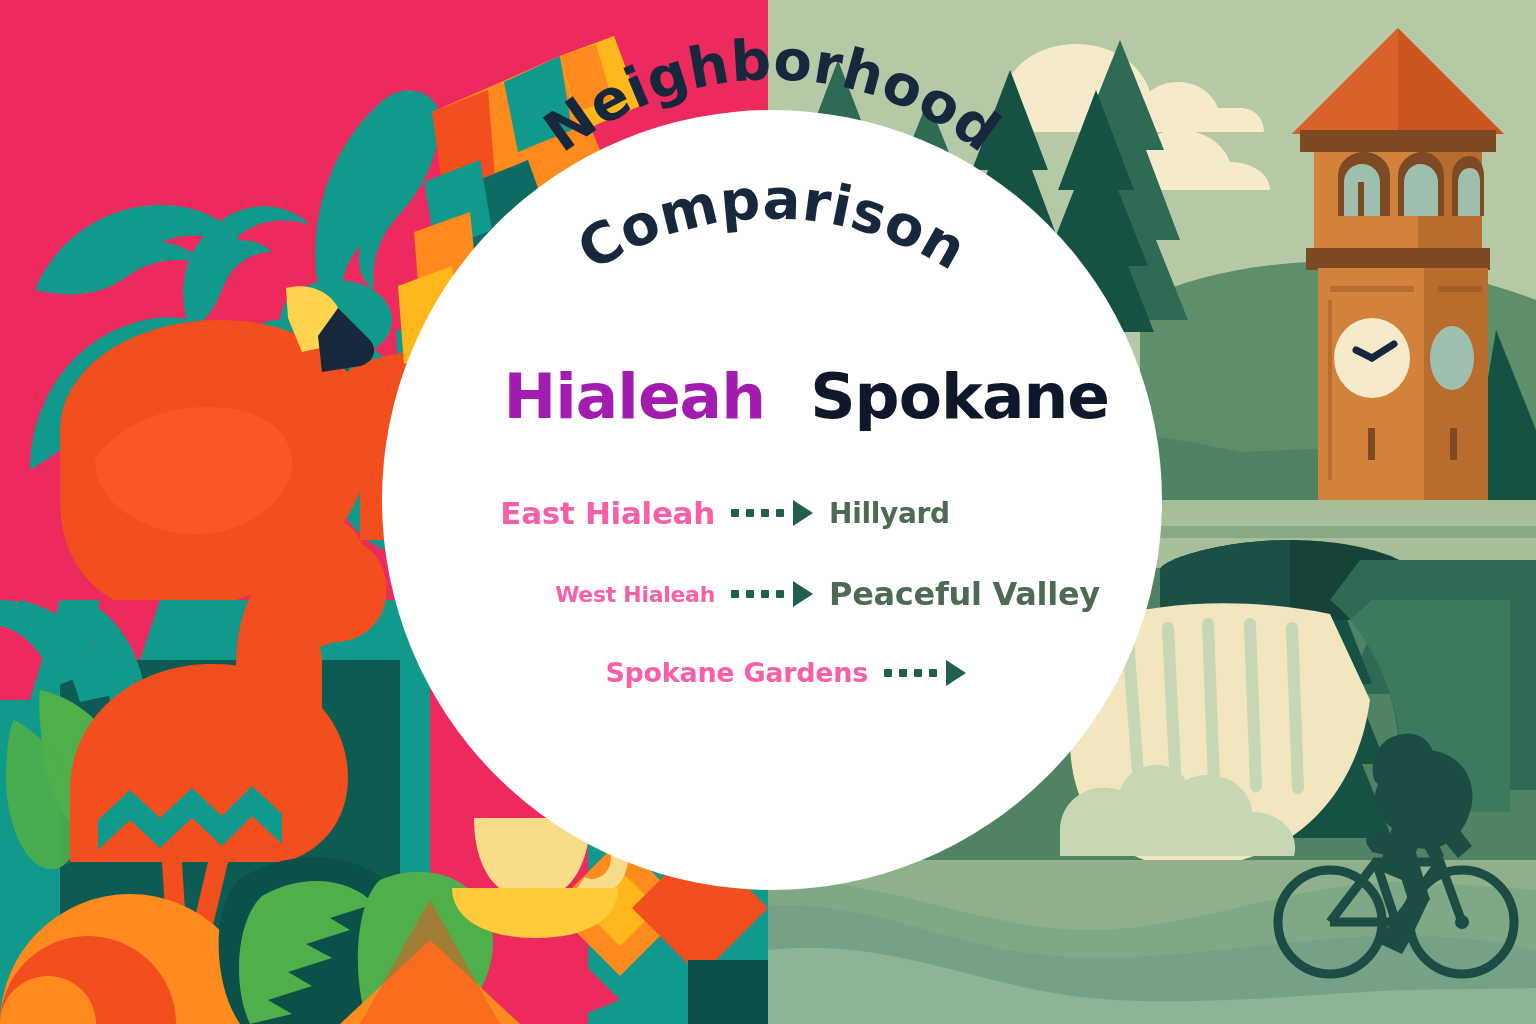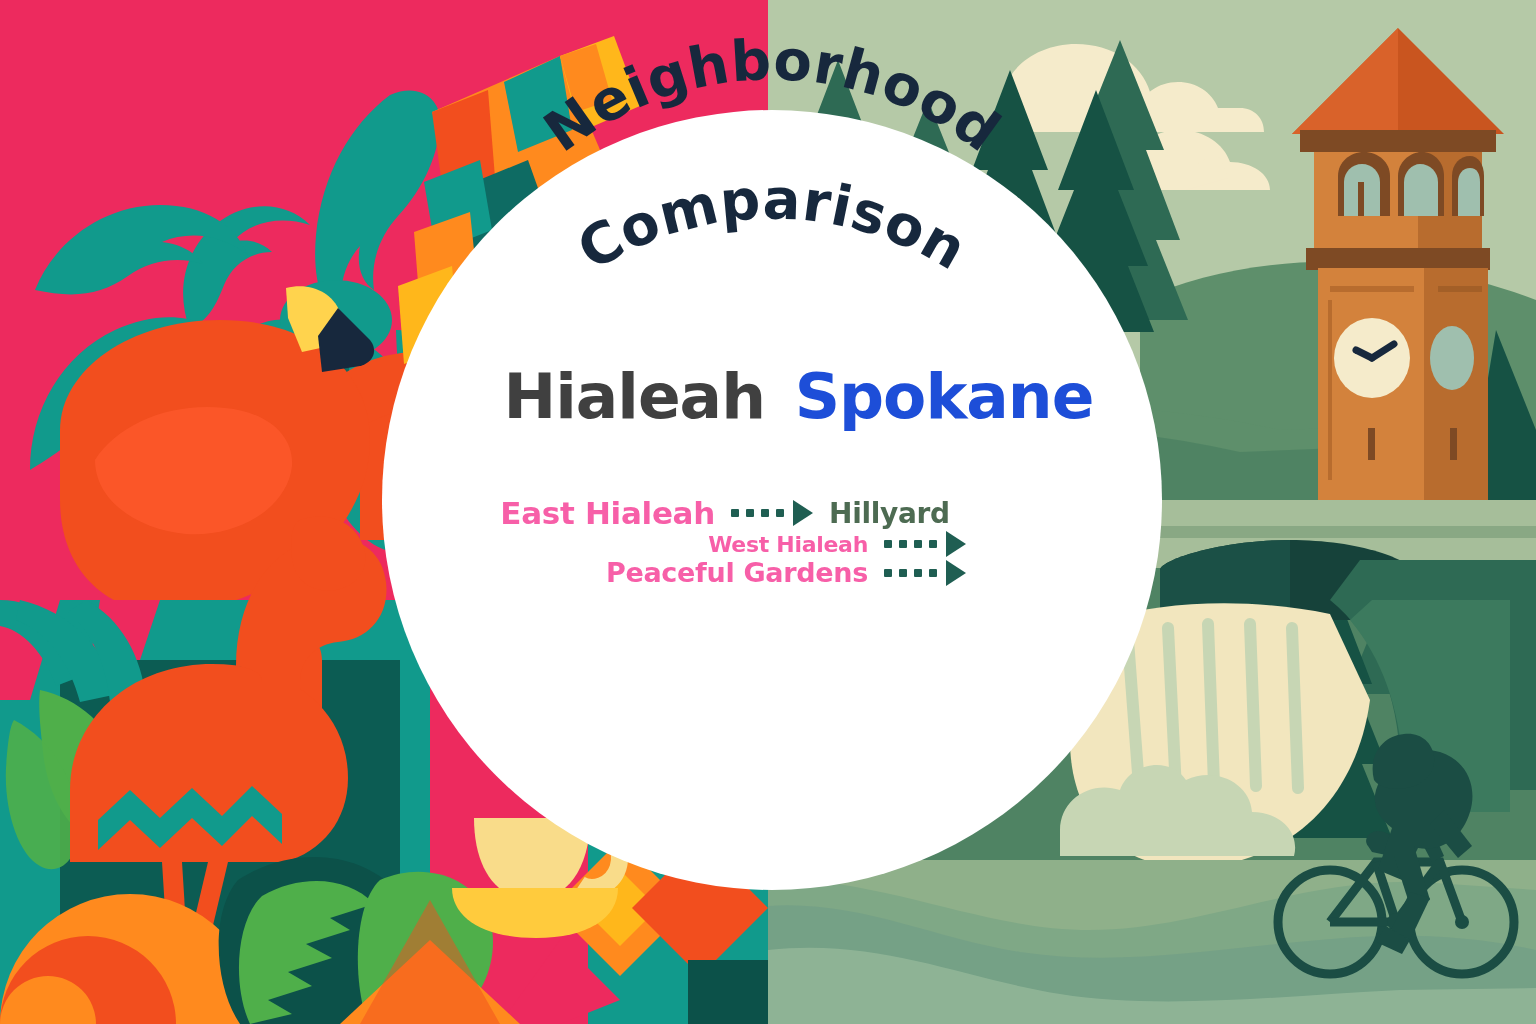--- a/index.html
+++ b/index.html
@@ -45,27 +45,27 @@
     gap:14px;
   }
   .city{
     font-family:"DejaVu Sans", sans-serif;
     font-weight:700;
     font-size:63px;
     letter-spacing:-1px;
     line-height:1;
     white-space:nowrap;
   }
-  .city-a{color:#404040;width:330px;text-align:right;}
-  .city-b{color:#1d4ed8;width:330px;text-align:center;}
+  .city-a{color:#a21caf;width:330px;text-align:right;}
+  .city-b{color:#0f172a;width:330px;text-align:right;}
 
   
   #pairs{
     position:absolute;left:0;right:0;top:385px;
-    display:flex;flex-direction:column;
+    display:flex;flex-direction:column;gap:44px;
   }
   .pair{
     display:flex;align-items:center;justify-content:center;
     gap:16px;
   }
   .pair-left{
     font-family:"DejaVu Sans", sans-serif;
     font-weight:700;
     color:#F75FA8;
     text-align:right;
@@ -436,24 +436,25 @@
 
         <div class="pair r2">
           <div class="pair-left">West Hialeah</div>
           <div class="arrow">
             <span class="dot"></span>
             <span class="dot"></span>
             <span class="dot"></span>
             <span class="dot"></span>
             <span class="tri"></span>
           </div>
+          <div class="pair-right">Peaceful Valley</div>
         </div>
 
         <div class="pair r3">
-          <div class="pair-left">Peaceful Gardens</div>
+          <div class="pair-left">Spokane Gardens</div>
           <div class="arrow">
             <span class="dot"></span>
             <span class="dot"></span>
             <span class="dot"></span>
             <span class="dot"></span>
             <span class="tri"></span>
           </div>
         </div>
 
       </div>

